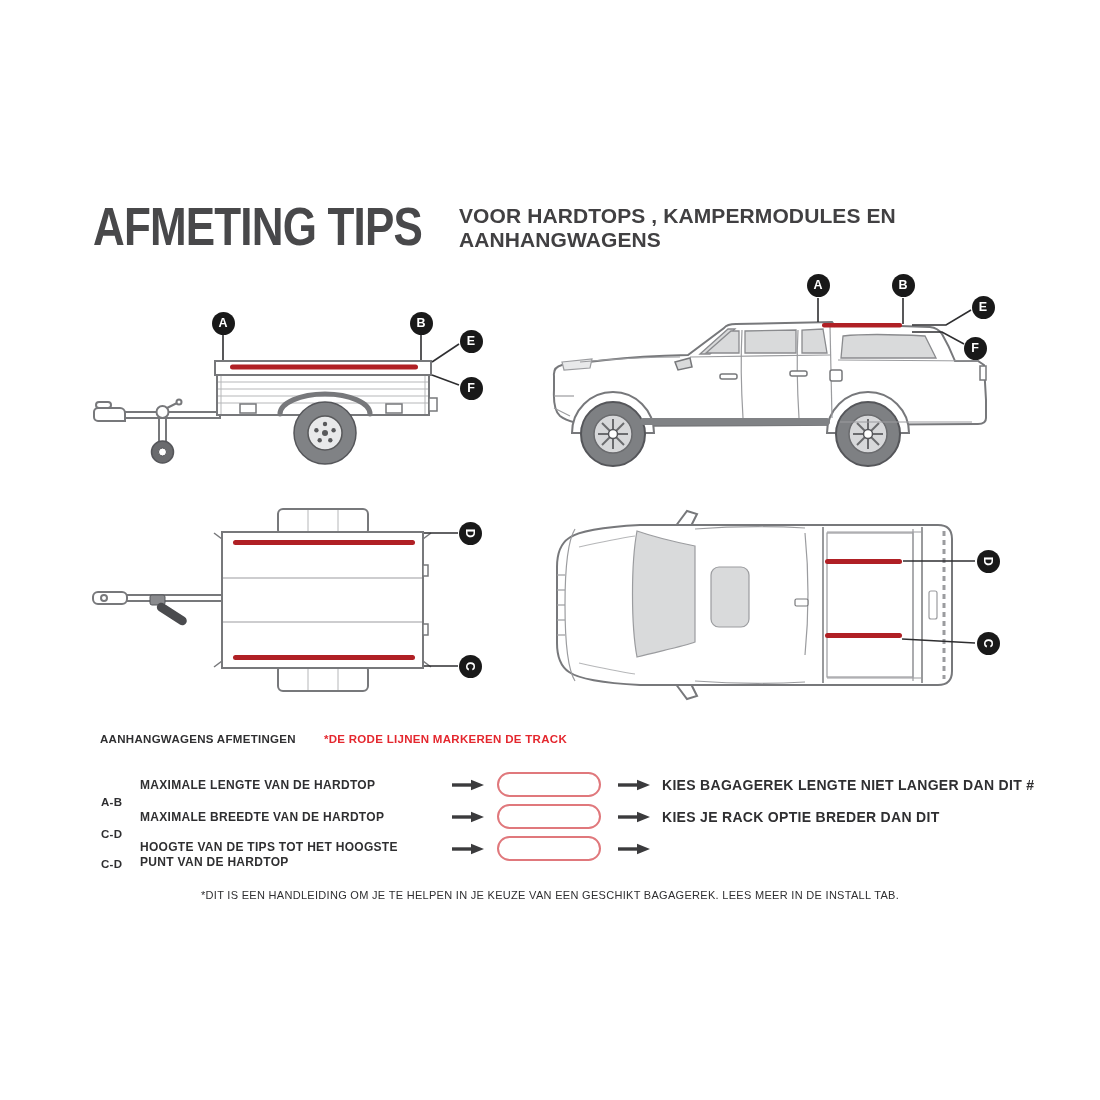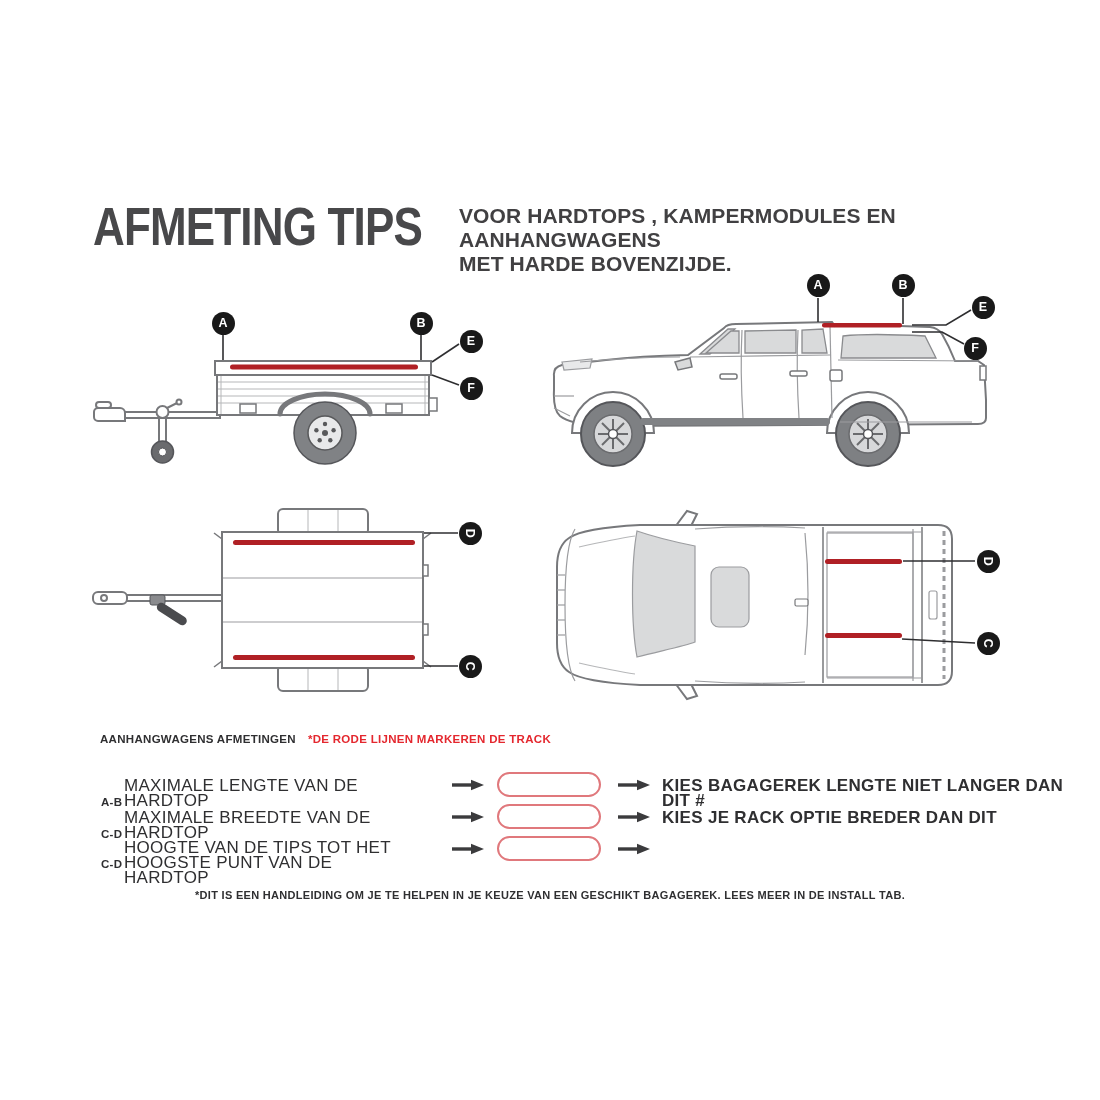--- a/index.html
+++ b/index.html
@@ -15,44 +15,43 @@
   #trailer-side{left:90px;top:300px;width:400px;height:175px;}
   #truck-side{left:540px;top:270px;width:460px;height:200px;}
   #trailer-top{left:90px;top:495px;width:420px;height:210px;}
   #truck-top{left:545px;top:505px;width:460px;height:200px;}
 
   .badge{position:absolute;width:23px;height:23px;border-radius:50%;background:#191919;color:#fff;
          display:flex;align-items:center;justify-content:center;font-size:12.5px;font-weight:700;line-height:1;}
   .badge.rot .lt{display:inline-block;transform:rotate(90deg);}
 
   .notes{position:absolute;left:100px;top:733px;font-size:11.5px;font-weight:700;letter-spacing:0.3px;color:#2f2f31;white-space:nowrap;}
-  .notes .red{color:#e4272e;margin-left:12px;}
+  .notes .red{color:#e4272e;margin-left:28px;}
 
   .mrow{position:absolute;left:0;width:1100px;height:30px;}
   #row1{top:772px;} #row2{top:804px;} #row3{top:836px;}
   .mrow .code{position:absolute;left:101px;top:6px;font-size:11.5px;font-weight:700;color:#2f2f31;letter-spacing:0.3px;margin-top:18px;}
-  .mrow .desc{position:absolute;left:124px;top:6px;width:290px;font-size:17px;font-weight:400;line-height:15px;letter-spacing:0.3px;color:#2f2f31;}
+  .mrow .desc{position:absolute;left:140px;top:6px;width:290px;font-size:12px;font-weight:700;line-height:15px;letter-spacing:0.3px;color:#2f2f31;}
   .mrow .arrow1{position:absolute;left:452px;top:7px;}
   .mrow .pill{position:absolute;left:497px;top:0;width:100px;height:21px;border:2px solid #e0787c;border-radius:13px;background:#fff;}
   .mrow .arrow2{position:absolute;left:618px;top:7px;}
-  .mrow .instr{position:absolute;left:662px;top:6px;width:432px;font-size:17px;font-weight:700;line-height:15px;letter-spacing:0.3px;color:#2f2f31;}
+  .mrow .instr{position:absolute;left:662px;top:6px;width:432px;font-size:14px;font-weight:700;line-height:15px;letter-spacing:0.3px;color:#2f2f31;}
   #row3 .code,#row3 .desc,#row3 .instr{top:4px;}
 
   .footnote{position:absolute;left:0;top:889px;width:1100px;text-align:center;
-            font-size:11px;font-weight:700;letter-spacing:0.3px;color:#2f2f31;}
+            font-size:11px;font-weight:400;letter-spacing:0.3px;color:#2f2f31;}
 </style>
 </head>
 <body>
 
 <div class="canvas">
 
   <h1 class="title">AFMETING TIPS</h1>
   <div class="subtitle">
     <div>VOOR HARDTOPS , KAMPERMODULES EN AANHANGWAGENS</div>
-    <div>MET HARDE BOVENZIJDE.</div>
   </div>
 
   <div class="diagram" id="trailer-side">
     <svg width="400" height="175" viewBox="0 0 400 175">
       <g fill="#fff" stroke="#77787b" stroke-width="2">
         <rect x="30" y="112" width="100" height="6"></rect>
         <path d="M8 108 h22 a5 5 0 0 1 5 5 v8 h-27 a4 4 0 0 1 -4 -4 v-5 a4 4 0 0 1 4 -4 z"></path>
         <rect x="6" y="102" width="15" height="6" rx="3"></rect>
         <rect x="69" y="118" width="7" height="26"></rect>
         <circle cx="72.5" cy="112" r="6"></circle>

